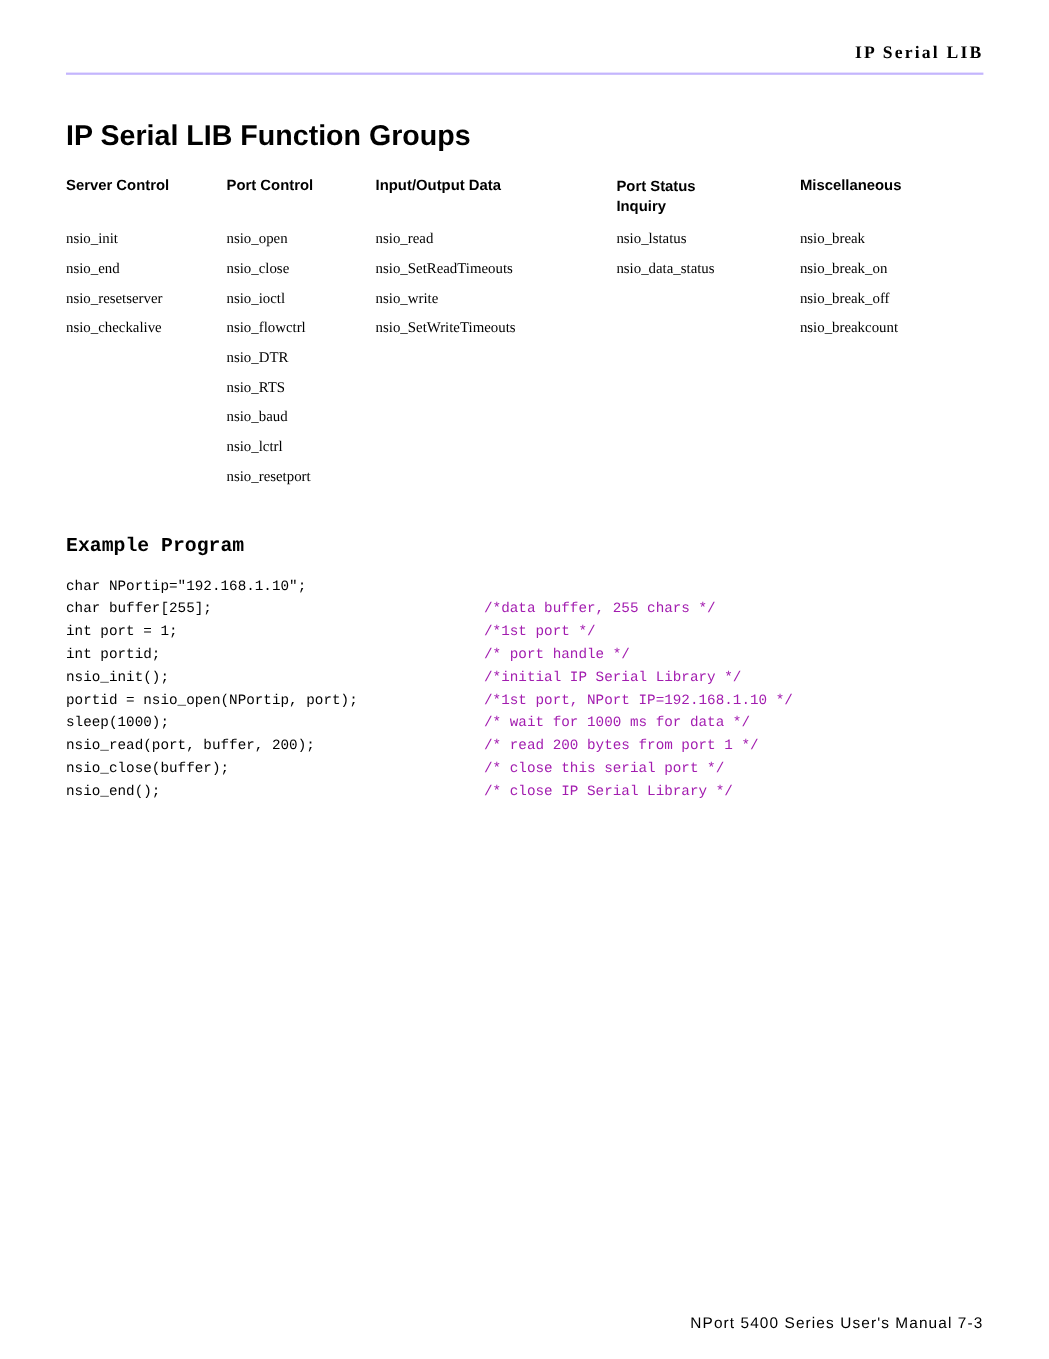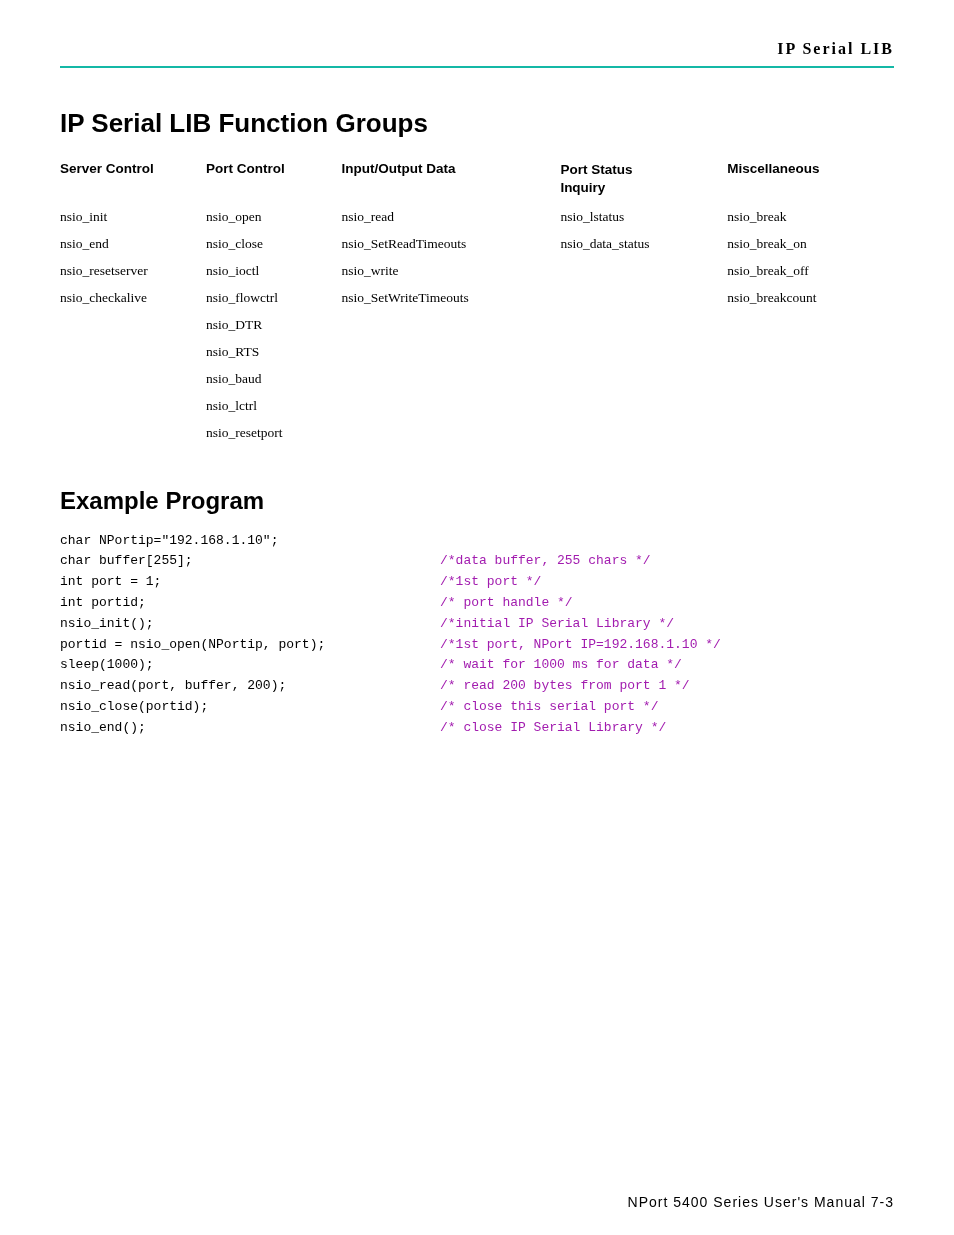--- a/index.html
+++ b/index.html
@@ -23,21 +23,21 @@
       min-height: 1235px;
       padding: 40px 60px 60px 60px;
       position: relative;
     }
 
     
     .page-header {
       display: flex;
       justify-content: flex-end;
       align-items: center;
-      border-bottom: 2px solid #14b8a6;
+      border-bottom: 2px solid #c4b5fd;
       padding-bottom: 8px;
       margin-bottom: 30px;
     }
 
     .header-title {
       font-size: 16px;
       font-weight: bold;
       letter-spacing: 2px;
     }
 
@@ -81,24 +81,24 @@
     .col-io { width: 210px; }
     .col-status { width: 160px; }
     .col-misc { width: 160px; }
 
     .th-two-line {
       line-height: 1.3;
     }
 
     
     .example-title {
-      font-size: 24px;
+      font-size: 18px;
       font-weight: bold;
       margin-bottom: 16px;
-      font-family: Liberation Sans, sans-serif;
+      font-family: Liberation Mono, monospace;
     }
 
     .code-block {
       font-family: Courier New, Courier, monospace;
       font-size: 13px;
       line-height: 1.6;
       display: flex;
       flex-direction: column;
     }
 
@@ -230,21 +230,21 @@
 
   <div class="code-block" id="code-block">
   <div class="code-line"><span class="code-left">char NPortip="192.168.1.10";</span></div>
       <div class="code-line"><span class="code-left">char buffer[255];</span><span class="code-comment">/*data buffer, 255 chars */</span></div>
       <div class="code-line"><span class="code-left">int port = 1;</span><span class="code-comment">/*1st port */</span></div>
       <div class="code-line"><span class="code-left">int portid;</span><span class="code-comment">/* port handle */</span></div>
       <div class="code-line"><span class="code-left">nsio_init();</span><span class="code-comment">/*initial IP Serial Library */</span></div>
       <div class="code-line"><span class="code-left">portid = nsio_open(NPortip, port);</span><span class="code-comment">/*1st port, NPort IP=192.168.1.10 */</span></div>
       <div class="code-line"><span class="code-left">sleep(1000);</span><span class="code-comment">/* wait for 1000 ms for data */</span></div>
       <div class="code-line"><span class="code-left">nsio_read(port, buffer, 200);</span><span class="code-comment">/* read 200 bytes from port 1 */</span></div>
-      <div class="code-line"><span class="code-left">nsio_close(portid);</span><span class="code-comment">/* close this serial port */</span></div>
+      <div class="code-line"><span class="code-left">nsio_close(buffer);</span><span class="code-comment">/* close this serial port */</span></div>
       <div class="code-line"><span class="code-left">nsio_end();</span><span class="code-comment">/* close IP Serial Library */</span></div>
     </div>
 
   <div class="page-footer">
     <span>NPort  5400  Series  User's Manual  7-3</span>
   </div>
 
 </div>
 
 </body></html>

